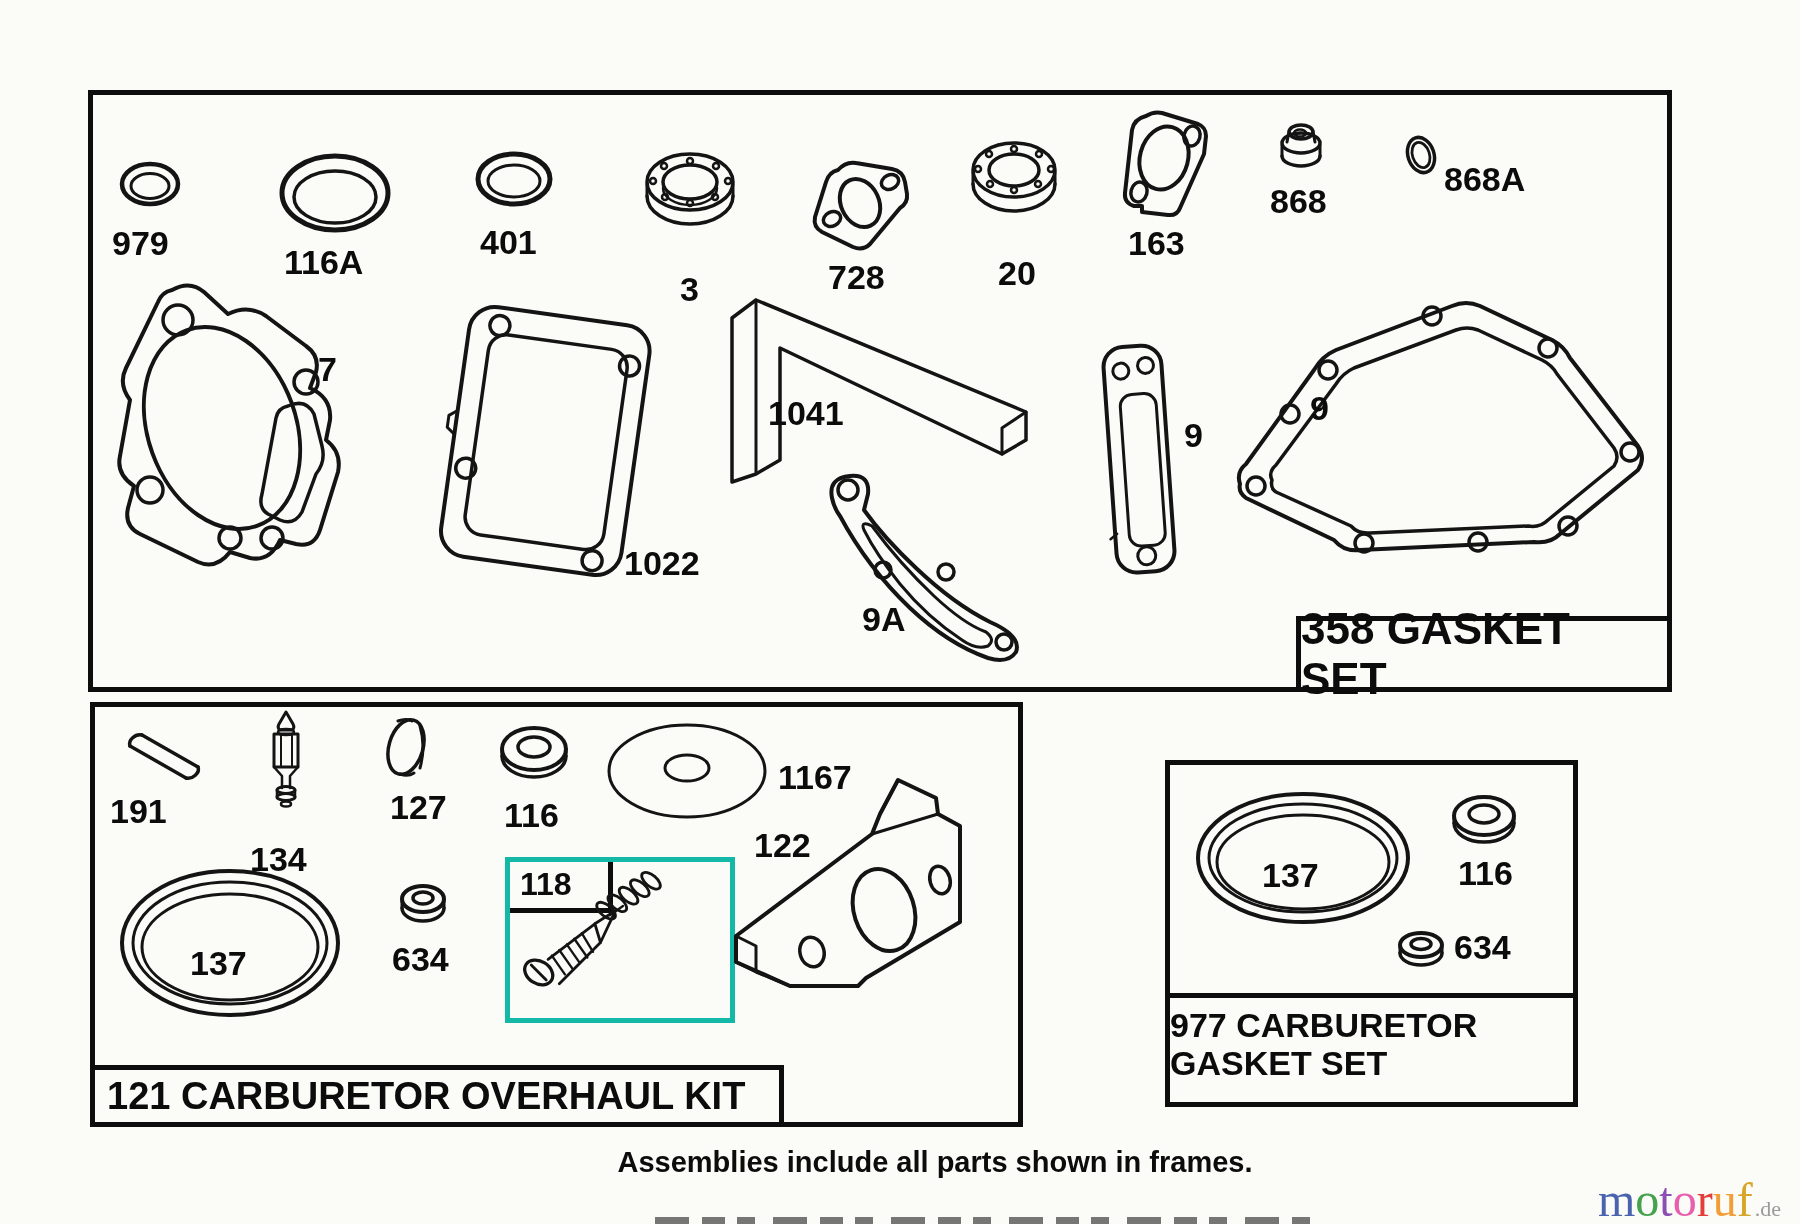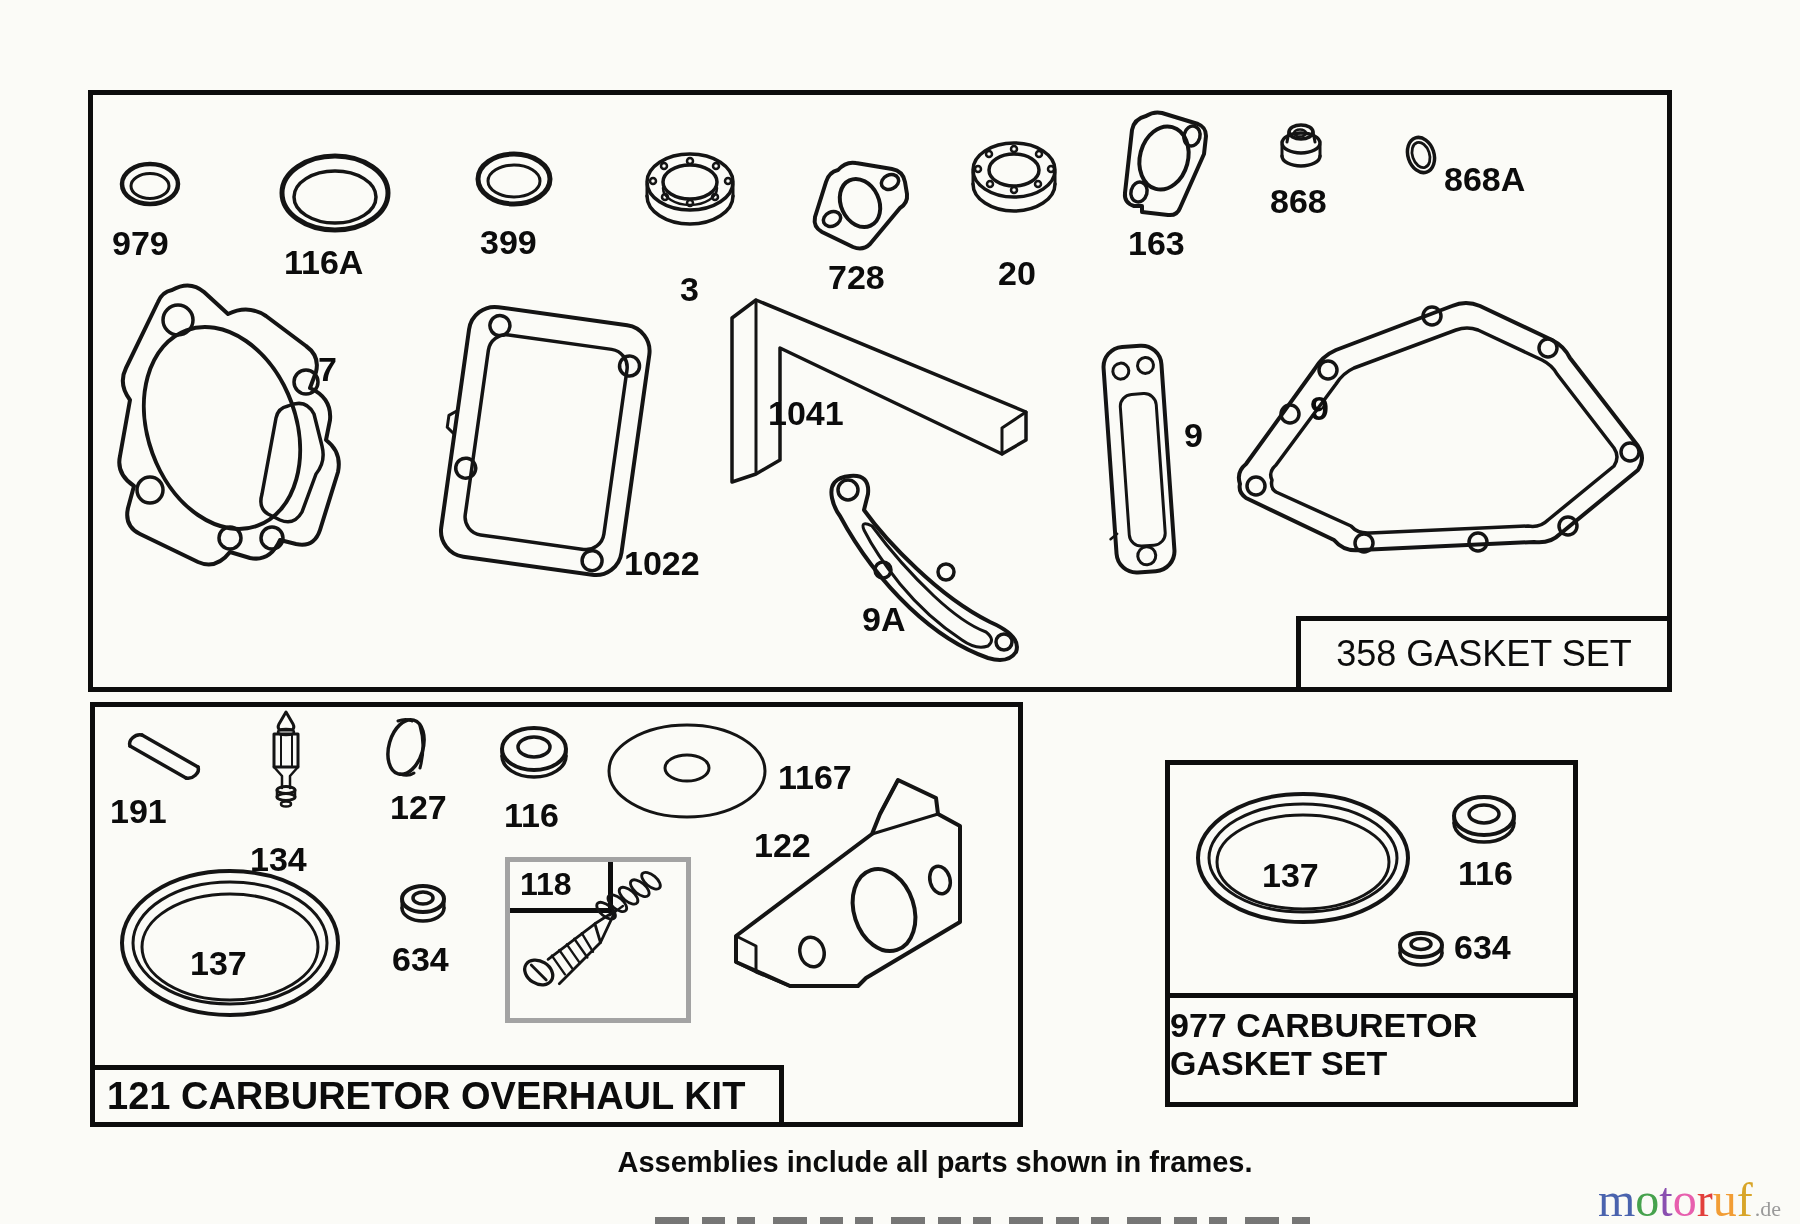--- a/index.html
+++ b/index.html
@@ -5,25 +5,25 @@
   html,body{margin:0;padding:0;}
   body{background:#e8e8e8;}
   #page{position:relative;width:1800px;height:1224px;background:#fbfbf7;overflow:hidden;
         font-family:"Liberation Sans",sans-serif;color:#0c0c0c;}
   .frame{position:absolute;border:5px solid #0d0d0d;}
   .part{position:absolute;}
   .part svg{display:block;width:100%;height:100%;overflow:visible;}
   .plabel{position:absolute;font-weight:700;font-size:34px;line-height:1;color:#0c0c0c;white-space:nowrap;}
   svg *{stroke:#141414;fill:none;stroke-linecap:round;stroke-linejoin:round;}
   .labelbox{position:absolute;border:5px solid #0d0d0d;background:#fbfbf7;display:flex;align-items:center;}
-  #box358{right:-5px;bottom:-5px;width:366px;height:66px;justify-content:center;font-weight:400;font-size:36px;margin-left:12px;}
+  #box358{right:-5px;bottom:-5px;width:366px;height:66px;justify-content:center;font-weight:700;font-size:44px;margin-left:12px;}
   #box121{left:-5px;bottom:-5px;width:672px;height:52px;font-weight:700;font-size:38px;padding-left:12px;}
   #sec977{position:absolute;left:0;right:0;bottom:0;height:96px;border-top:5px solid #0d0d0d;
           font-weight:700;font-size:34px;line-height:1.12;padding-top:8px;}
-  #box118{position:absolute;left:410px;top:150px;width:176px;height:156px;border:5px solid #a3a3a3;}
+  #box118{position:absolute;left:410px;top:150px;width:176px;height:156px;border:5px solid #14b8a6;padding-left:44px;}
   #box118 .tag{position:absolute;left:0;top:0;width:88px;height:46px;border-right:5px solid #0d0d0d;
           border-bottom:5px solid #0d0d0d;font-weight:700;font-size:32px;line-height:44px;padding-left:10px;}
   #caption{position:absolute;left:590px;top:1146px;width:690px;text-align:center;
            font-weight:700;font-size:29px;}
   #cropped{position:absolute;left:655px;top:1217px;width:655px;height:7px;opacity:.75;
     background:repeating-linear-gradient(90deg,#4a4a4a 0 34px,transparent 34px 47px,#4a4a4a 47px 70px,transparent 70px 82px,#4a4a4a 82px 100px,transparent 100px 118px);}
   #motoruf{position:absolute;left:1598px;top:1172px;font-family:"Liberation Serif",serif;
            font-size:48px;font-weight:400;white-space:nowrap;}
   #motoruf .suffix{font-size:22px;margin-left:2px;}
 </style>
@@ -53,21 +53,21 @@
     </svg>
   </div>
   <span class="plabel" style="left:284px;top:245px;">116A</span>
 
   <div class="part" style="left:474px;top:151px;width:80px;height:58px;">
     <svg viewBox="0 0 80 58">
       <ellipse cx="40" cy="28" rx="36" ry="25" stroke-width="5"></ellipse>
       <ellipse cx="40" cy="30" rx="26" ry="16" stroke-width="3"></ellipse>
     </svg>
   </div>
-  <span class="plabel" style="left:480px;top:225px;">399</span>
+  <span class="plabel" style="left:480px;top:225px;">401</span>
 
   <div class="part" style="left:642px;top:148px;width:96px;height:90px;">
     <svg viewBox="0 0 96 90">
       <ellipse cx="48" cy="34" rx="43" ry="28" stroke-width="3.5"></ellipse>
       <ellipse cx="48" cy="34" rx="27" ry="17" stroke-width="3.5"></ellipse>
       <path d="M21,40 a27,17 0 0 0 54,0" stroke-width="2.5"></path>
       <path d="M5,36 L5,48 M91,36 L91,48" stroke-width="3"></path>
       <path d="M5,48 a43,28 0 0 0 86,0" stroke-width="3.5"></path>
       <circle cx="48" cy="13" r="3" stroke-width="2.5"></circle>
         <circle cx="74" cy="18" r="3" stroke-width="2.5"></circle>

